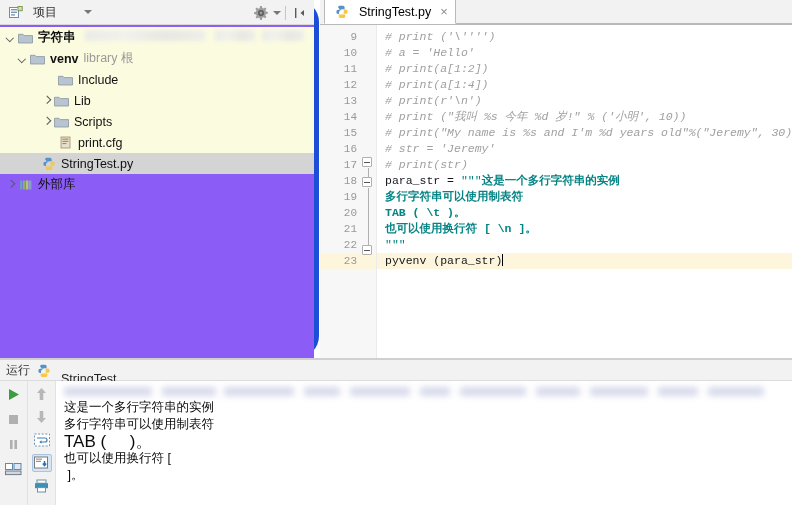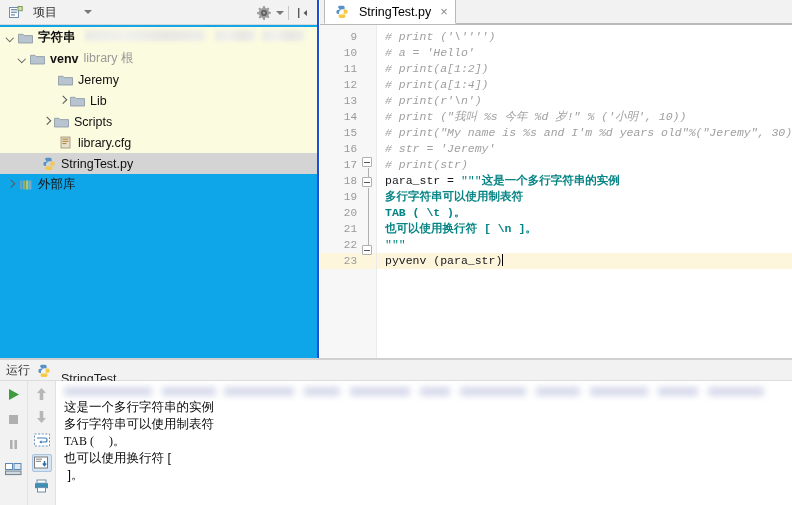--- a/index.html
+++ b/index.html
@@ -12,40 +12,40 @@
     color: #000;
   }
   #app { position: relative; width: 792px; height: 505px; }
 
   
   .top-area { position: absolute; left: 0; top: 0; width: 792px; height: 358px; }
 
   
   .project-panel {
     position: absolute; left: 0; top: 0; width: 319px; height: 358px;
-    background: #ffffff; border-right: 2px solid #1d4ed8;
+    background: #ffffff; border-right: 5px solid #1d4ed8; border-radius: 22px;
   }
   .project-header {
     position: relative; height: 25px; background: #f2f2f2;
     border-bottom: 1px solid #d9d9d9; display: flex; align-items: center;
   }
   .ph-left { display: flex; align-items: center; gap: 5px; padding-left: 7px; }
   .ph-title { font-size: 12px; color: #333; }
   .ph-caret {
     width: 0; height: 0; border-left: 4px solid transparent;
     border-right: 4px solid transparent; border-top: 4px solid #777;
     margin-left: 22px; cursor: pointer;
   }
   .ph-right { position: absolute; right: 4px; top: 0; height: 25px;
     display: flex; align-items: center; gap: 2px; }
   .ph-icon { width: 20px; height: 20px; display: flex; align-items: center;
     justify-content: center; cursor: pointer; }
   .ph-sep { width: 1px; height: 14px; background: #c6c6c6; margin: 0 2px; }
 
-  .tree { position: relative; padding-top: 2px; background: #0ea5e9;
+  .tree { position: relative; padding-top: 2px; background: #8b5cf6;
      height: 333px; overflow: hidden; }
   .tree-row {
     height: 21px; display: flex; align-items: center; white-space: nowrap;
     cursor: pointer; padding-left: 4px; font-size: 12.5px; color: #111;
   }
   .tree-row.hl-yellow { background: #fbfbe0; }
   .tree-row.hl-sel { background: #d4d4d4; }
   .arrow {
     width: 13px; min-width: 13px; height: 13px; position: relative;
     display: inline-block;
@@ -135,21 +135,21 @@
   .tool { width: 20px; height: 18px; display: flex; align-items: center;
      justify-content: center; cursor: pointer; border-radius: 2px; }
   .tool.active { background: #d7e4f2; border: 1px solid #a9c3e0; }
   .console { position: relative; flex: 1; background: #fff; padding: 4px 0 0 8px;
      overflow: hidden; }
   .cons-blur { position: relative; height: 14px; width: 700px; }
   .cons-blur span { position: absolute; top: 2px; height: 9px;
      background: #c9cde4; filter: blur(3px); opacity: .75; border-radius: 2px; }
   .cons-line { height: 17px; line-height: 17px; font-size: 12.5px;
      color: #0a0a0a; white-space: pre; }
-  .cons-line.mono { font-family: Liberation Serif, serif; font-size: 12px; }
+  .cons-line.mono { font-family: Liberation Sans, sans-serif; font-size: 17px; }
 </style>
 </head>
 <body>
 
 <div id="app">
 
   <div class="top-area">
 
     <div class="project-panel">
       <div class="project-header">
@@ -211,24 +211,24 @@
           <span class="lbl bold">venv</span>
           <span class="lbl sub">library 根</span>
         </div>
 
         <div class="tree-row hl-yellow" style="padding-left:57px">
           <span class="ic">
             <svg width="15" height="12" viewBox="0 0 15 12">
               <path d="M0.5 2.3 H5 L6.3 3.6 H14.5 V11 H0.5 Z" fill="#b8c4cf" stroke="#8a96a3" stroke-width="0.8"></path>
             </svg>
           </span>
-          <span class="lbl">Jeremy</span>
-        </div>
-
-        <div class="tree-row hl-yellow" style="padding-left:56px">
+          <span class="lbl">Include</span>
+        </div>
+
+        <div class="tree-row hl-yellow" style="padding-left:40px">
           <span class="arrow right"></span>
           <span class="ic">
             <svg width="15" height="12" viewBox="0 0 15 12">
               <path d="M0.5 2.3 H5 L6.3 3.6 H14.5 V11 H0.5 Z" fill="#b8c4cf" stroke="#8a96a3" stroke-width="0.8"></path>
             </svg>
           </span>
           <span class="lbl">Lib</span>
         </div>
 
         <div class="tree-row hl-yellow" style="padding-left:40px">
@@ -243,21 +243,21 @@
 
         <div class="tree-row hl-yellow" style="padding-left:57px">
           <span class="ic">
             <svg width="14" height="13" viewBox="0 0 14 13">
               <rect x="2" y="1" width="9" height="11" fill="#e8e0cf" stroke="#9c8f72" stroke-width="0.8"></rect>
               <rect x="3.4" y="2.6" width="6" height="1.1" fill="#b08a3c"></rect>
               <rect x="3.4" y="4.8" width="6" height="1.1" fill="#b08a3c"></rect>
               <rect x="3.4" y="7" width="4" height="1.1" fill="#b08a3c"></rect>
             </svg>
           </span>
-          <span class="lbl">library.cfg</span>
+          <span class="lbl">print.cfg</span>
         </div>
 
         <div class="tree-row hl-sel" style="padding-left:40px">
           <span class="ic">
             <svg width="14" height="13" viewBox="0 0 14 13">
               <path d="M3 2.2c0-.9.8-1.5 2.4-1.5h2c1.4 0 2.2.5 2.2 1.5v2H6.5v.6H3.2c-1 0-1.8.7-1.8 2.1 0 1.3.6 2 1.6 2H4V7.4c0-1 .6-1.7 1.7-1.7" fill="#5691c8"></path>
               <path d="M10.9 4.6c1 0 1.7.8 1.7 2.1 0 1.4-.8 2.1-1.8 2.1H7.4v.6h2.9v2c0 1-.9 1.5-2.3 1.5h-2c-1.5 0-2.3-.6-2.3-1.5v-2h3.2c1.1 0 1.8-.6 1.8-1.7V4.6" fill="#f6c846"></path>
             </svg>
           </span>
           <span class="lbl">StringTest.py</span>

